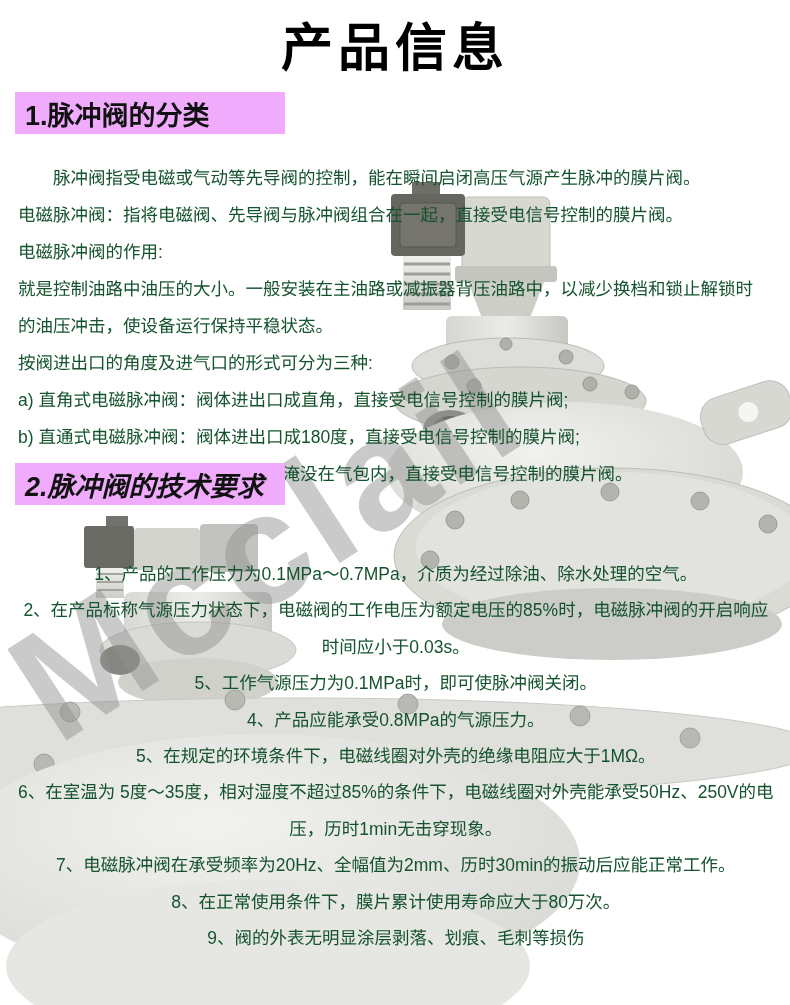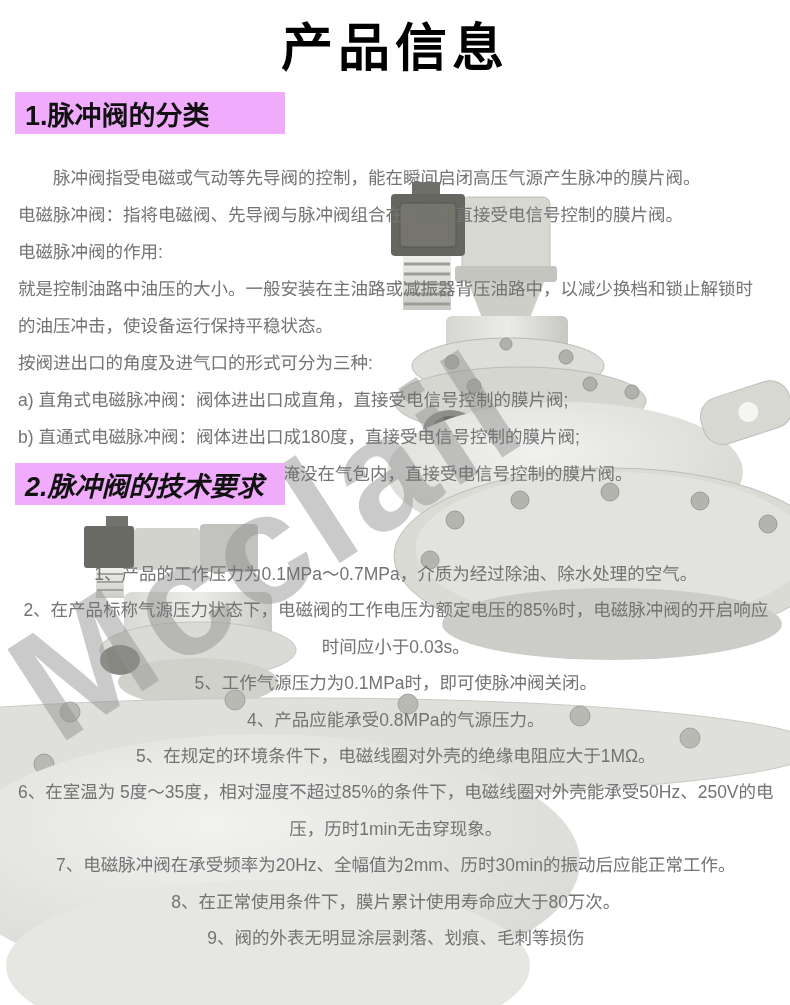--- a/index.html
+++ b/index.html
@@ -10,21 +10,21 @@
              color:rgba(145,145,145,0.48);white-space:nowrap;letter-spacing:6px;
              transform:rotate(-33deg);transform-origin:0 50%;pointer-events:none;
              font-family:"Liberation Sans",sans-serif;}
   .title{position:absolute;left:0;top:14px;width:100%;text-align:center;margin:0;
          font-size:52px;font-weight:900;color:#000;letter-spacing:5px;line-height:68px;}
   .hl{position:absolute;left:15px;width:270px;box-sizing:border-box;
       background:#f0abfc;color:#111;font-weight:700;font-size:27px;
       padding-left:10px;display:flex;align-items:center;}
   .hl.h1{top:92px;height:42px;}
   .hl.h2{top:463px;height:42px;font-style:italic;}
-  .body-text{position:absolute;left:18px;color:#737373;font-size:17.5px;}
+  .body-text{position:absolute;left:18px;color:#14532d;font-size:17.5px;}
   .body-text .line{white-space:nowrap;}
   .sec1{top:160px;}
   .sec1 .line{line-height:37px;height:37px;}
   .sec2{top:556px;}
   .sec2 .line{line-height:36.4px;height:36.4px;text-align:center;}
 </style>
 </head>
 <body>
 
 <div class="page">

